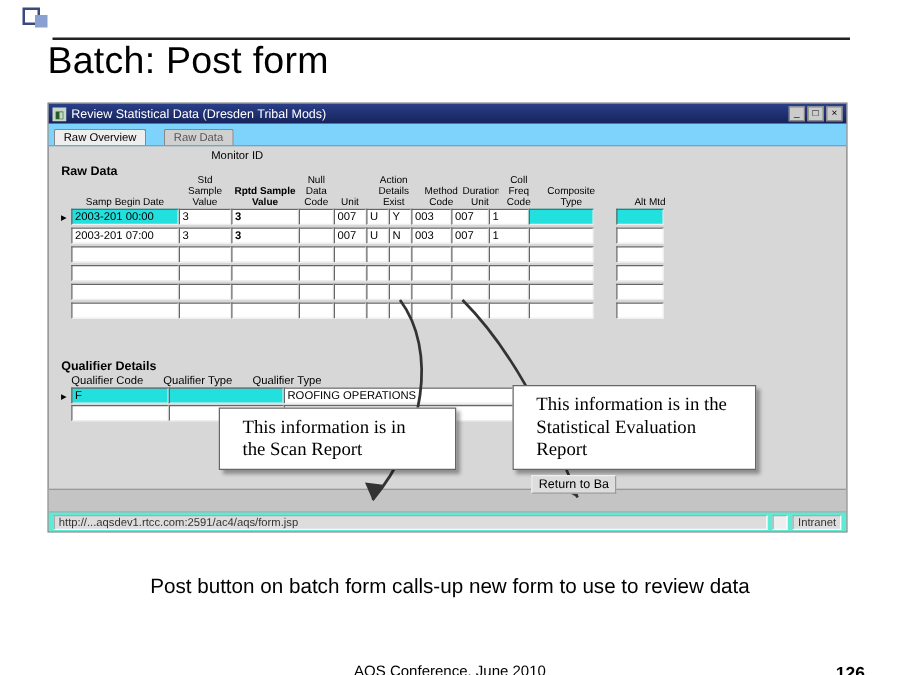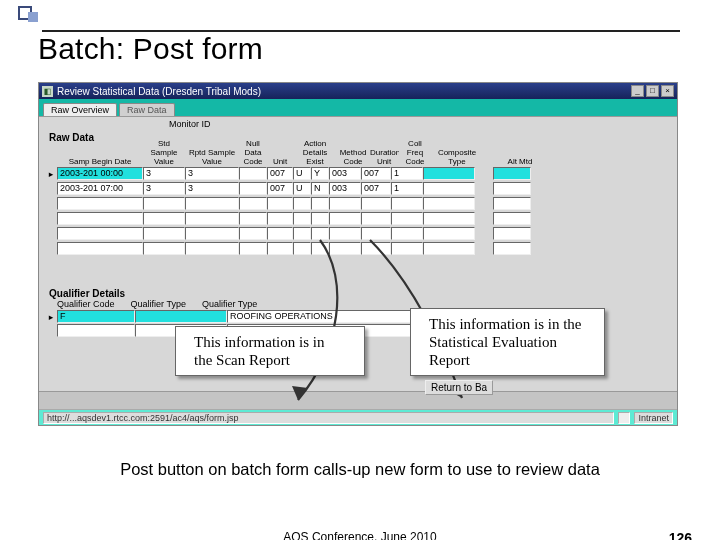--- a/index.html
+++ b/index.html
@@ -79,26 +79,26 @@
     margin-left: 2px;
     display: inline-flex;
     align-items: center;
     justify-content: center;
     color: #000;
     font-size: 8px;
     line-height: 1;
   }
   .tabs {
     height: 18px;
-    background: #14b8a6;
+    background: #7dd3fc;
     border-bottom: 1px solid #999;
     display: flex;
     align-items: flex-end;
     padding-left: 4px;
-    gap: 2px;
+    gap: 14px;
   }
   .tab {
     background: #eee;
     border: 1px solid #888;
     border-bottom: none;
     padding: 1px 7px;
     font-size: 9px;
     border-radius: 2px 2px 0 0;
     color: #000;
   }
@@ -171,21 +171,21 @@
     height: 13px;
     font-size: 9px;
     padding: 0 2px;
     overflow: hidden;
     white-space: nowrap;
   }
   .cell.hl { background: #21e0de; }
   
   .c-date   { width: 86px; }
   .c-sv     { width: 42px; }
-  .c-rs     { width: 54px; }
+  .c-rs     { width: 54px; font-weight: bold; }
   .c-ndc    { width: 28px; }
   .c-unit   { width: 26px; }
   .c-ae     { width: 18px; }
   .c-meth   { width: 32px; }
   .c-dur    { width: 30px; }
   .c-cf     { width: 32px; }
   .c-ctype  { width: 52px; }
   .c-gap    { width: 18px; background: #d7d7d7; border:none; }
   .c-alt    { width: 38px; }
 

